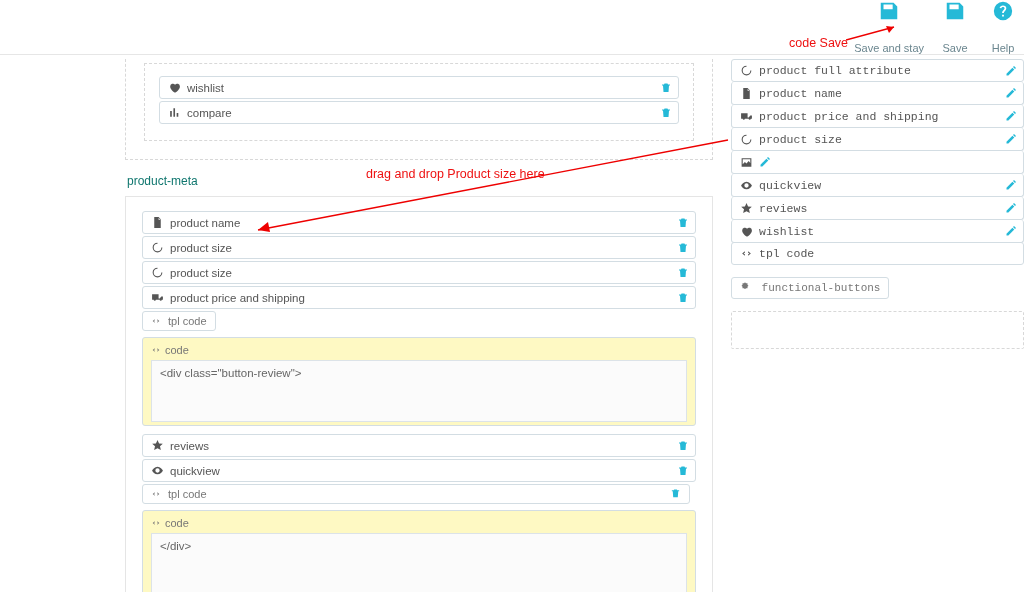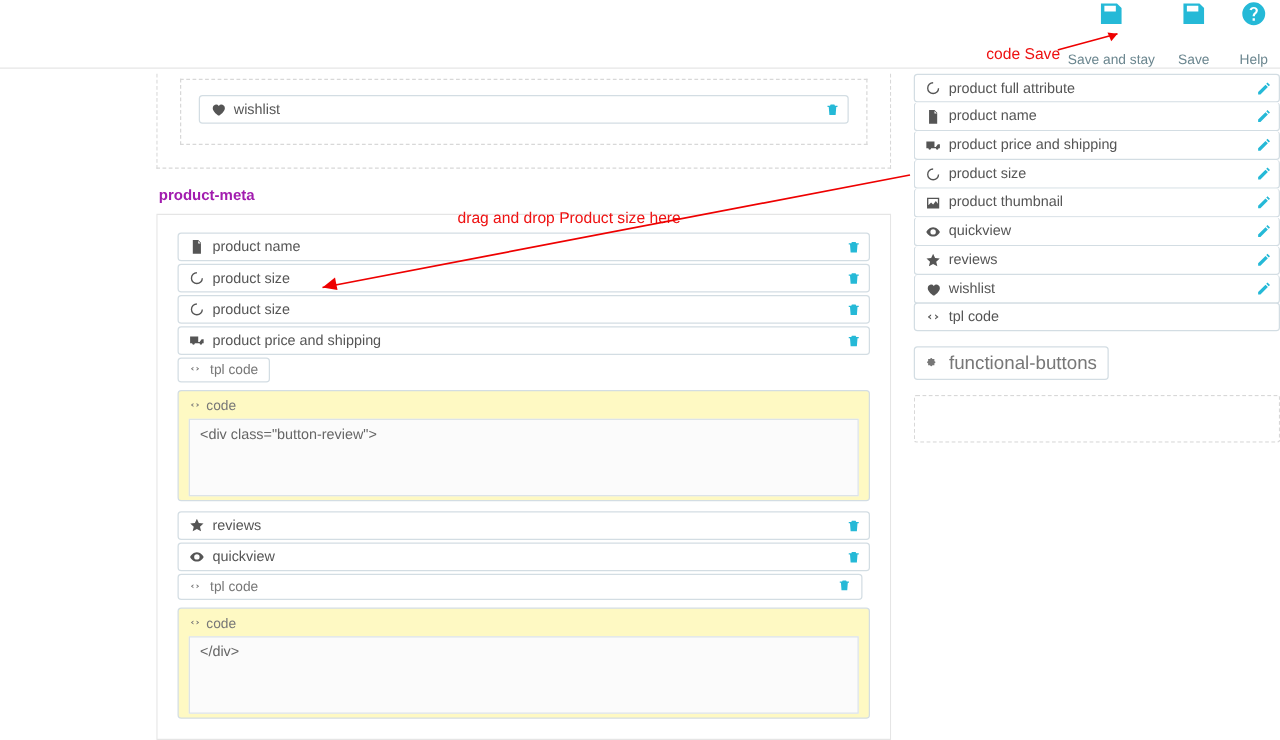--- a/index.html
+++ b/index.html
@@ -45,20 +45,21 @@
   .col-left {
     margin-left: 125px;
     width: 590px;
     height: 100%;
     overflow: hidden;
     padding-top: 4px;
   }
   .col-right {
     width: 294px;
     padding-top: 4px;
+    font-family: Liberation Mono, monospace;
   }
   .panel-outer {
     border: 1px dashed #d8d8d8;
     border-top: none;
     padding: 0 18px 18px;
     margin-bottom: 12px;
   }
   .panel-outer.first { padding-top: 4px; }
   .block {
     border: 1px dashed #d8d8d8;
@@ -73,42 +74,42 @@
     align-items: center;
     padding: 0 6px 0 8px;
     margin-bottom: 2px;
     position: relative;
     color: #555;
   }
   .drop-row .ic { width: 13px; height: 13px; margin-right: 6px; fill:#555; flex-shrink:0; }
   .drop-row .txt { flex: 1; font-size: 11.5px; }
   .drop-row .del { width:12px; height:12px; fill:#25b9d7; cursor:pointer; }
   .section-title {
-    color:#a21caf; font-size:12px; margin: 14px 0 8px 2px; font-weight: bold;
+    color:#0f766e; font-size:12px; margin: 14px 0 8px 2px;
   }
   .panel2 { border:1px solid #e5e5e5; padding:14px 16px 16px; margin-top:6px; }
   .tplcode-chip {
     display:inline-block; border:1px solid #d3dde3; border-radius:3px;
     padding:3px 8px; font-size:11px; color:#777; margin-bottom:6px;
   }
   .codebox {
     border:1px solid #d3dde3; border-radius:3px; padding:6px 8px 0; background:#fef9c3;
   }
   .codebox .label { font-size:11px; color:#777; }
   .codebox .label svg{ width:10px;height:10px;fill:#777;vertical-align:-1px;margin-right:4px;}
   .codebox textarea {
     width:100%; border:1px solid #dce3e8; background:#fbfbfb; margin-top:4px;
     font-family:inherit; font-size:11.5px; color:#666; padding:6px 8px; resize:none;
   }
   .sidebar-list .drop-row { margin-bottom:0px; border-top:none;}
   .sidebar-list .drop-row:first-child{ border-top:1px solid #d3dde3;}
   .sidebar-list .drop-row .del{ fill:#25b9d7 }
   .func-chip {
     display:inline-block; border:1px solid #d3dde3; border-radius:3px;
-    padding:4px 8px; font-size:15px; color:#777; margin:10px 0 12px;
+    padding:4px 8px; font-size:11px; color:#777; margin:10px 0 12px;
   }
   .func-chip svg{width:10px;height:10px;fill:#777;vertical-align:-1px;margin-right:5px;}
   .func-drop {
     border:1px dashed #d8d8d8; height:38px; border-radius:2px;
   }
   
   .anno { position:absolute; color:#e11; font-size:12.5px; pointer-events:none; }
   .arrow-svg{ position:absolute; pointer-events:none; }
 </style>
 </head>
@@ -192,20 +193,29 @@
   <div class="col-left">
 
     <div class="panel-outer first">
       <div class="block">
         <div id="left-top">
             <div class="drop-row">
     <svg class="ic" viewBox="0 0 24 24">
                 <use href="#i-heart"></use>
               </svg>
     <span class="txt">wishlist</span>
+    <svg class="del" viewBox="0 0 24 24">
+                <use href="#i-trash"></use>
+              </svg>
+  </div>
+            <div class="drop-row">
+    <svg class="ic" viewBox="0 0 24 24">
+                <use href="#i-bars"></use>
+              </svg>
+    <span class="txt">compare</span>
     <svg class="del" viewBox="0 0 24 24">
                 <use href="#i-trash"></use>
               </svg>
   </div>
           </div>
       </div>
     </div>
 
     <div class="section-title">product-meta</div>
 
@@ -337,21 +347,20 @@
           </svg>
     <span class="txt">product size</span>
     <svg class="del" viewBox="0 0 24 24">
             <use href="#i-pencil"></use>
           </svg>
   </div>
         <div class="drop-row">
     <svg class="ic" viewBox="0 0 24 24">
             <use href="#i-image"></use>
           </svg>
-    <span class="txt">product thumbnail</span>
     <svg class="del" viewBox="0 0 24 24">
             <use href="#i-pencil"></use>
           </svg>
   </div>
         <div class="drop-row">
     <svg class="ic" viewBox="0 0 24 24">
             <use href="#i-eye"></use>
           </svg>
     <span class="txt">quickview</span>
     <svg class="del" viewBox="0 0 24 24">

